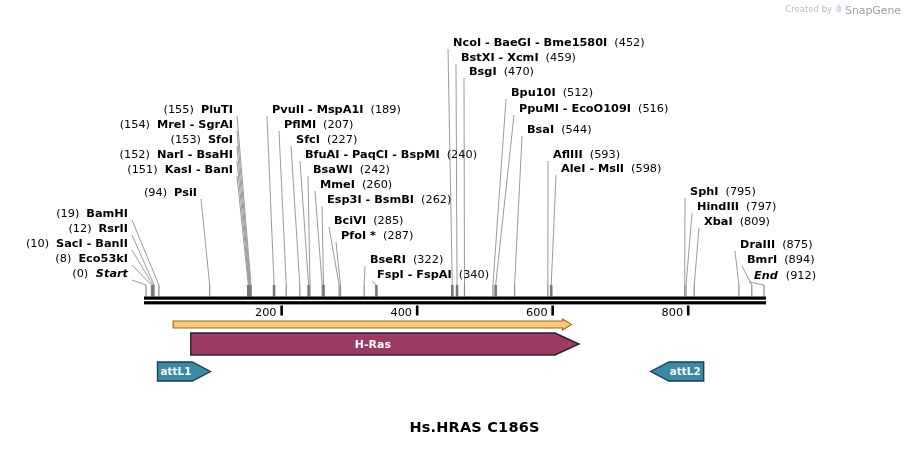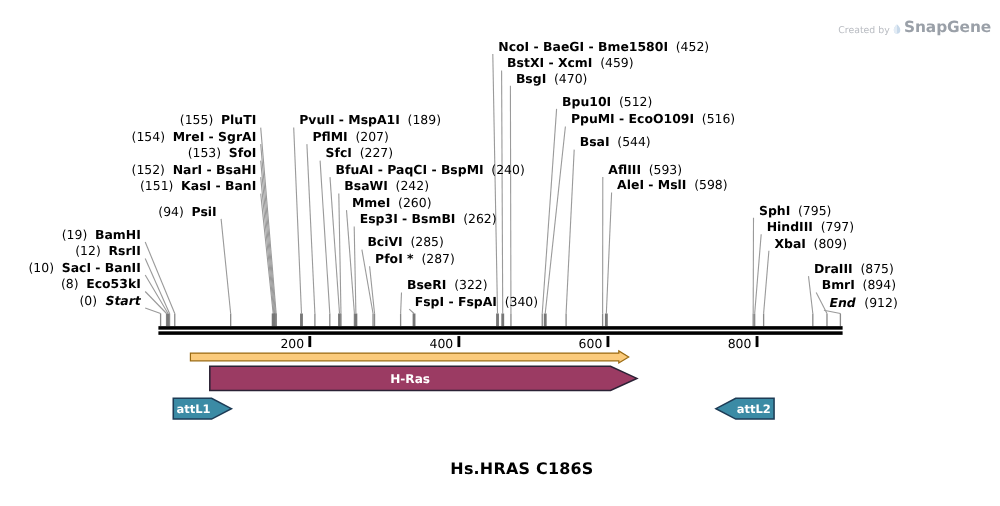--- a/index.html
+++ b/index.html
@@ -21,32 +21,31 @@
     width: 909px;
     height: 460px;
   }
   svg { display: block; }
 
   .wm {
     position: absolute;
     right: 8px;
     top: 4px;
     display: flex;
-    align-items: flex-end;
+    align-items: flex-start;
     gap: 3px;
     font-size: 8.5px;
     color: #b9bcc2;
     font-family: "DejaVu Sans", "Liberation Sans", sans-serif;
   }
   .wm-brand {
     color: #9aa0a8;
-    font-size: 14px;
-    font-weight: bold;
+    font-size: 11px;
+    font-weight: normal;
     letter-spacing: -0.1px;
-    margin-top: 13px;
   }
   .wm-logo { width: 7px; height: 11px; display:block; }
 
   .ttl {
     position: absolute;
     left: 0;
     width: 909px;
     text-align: center;
     font-weight: bold;
     padding-left: 20px;

